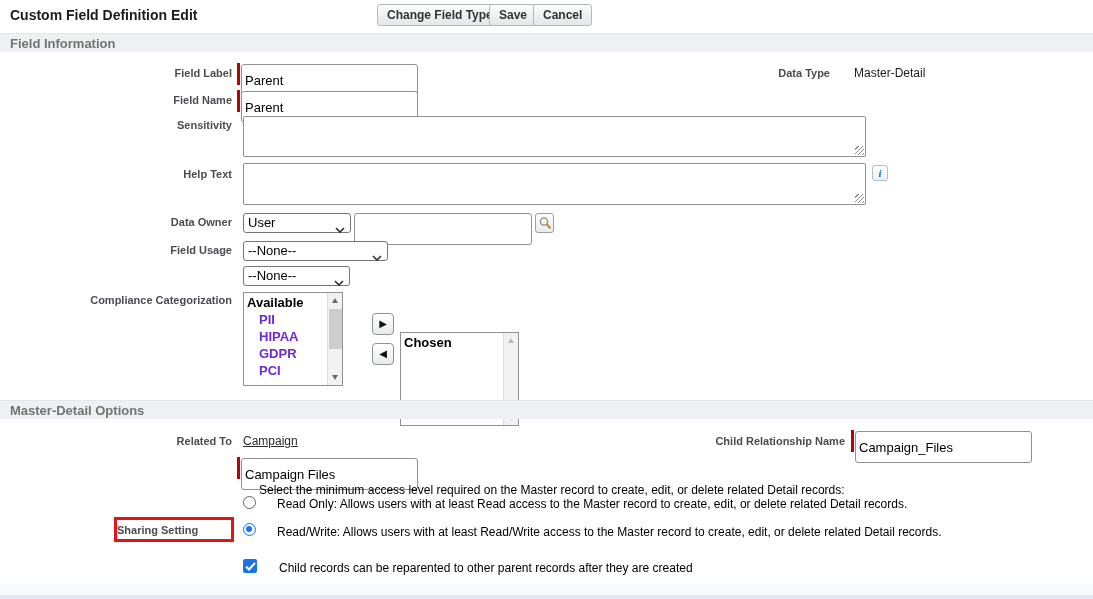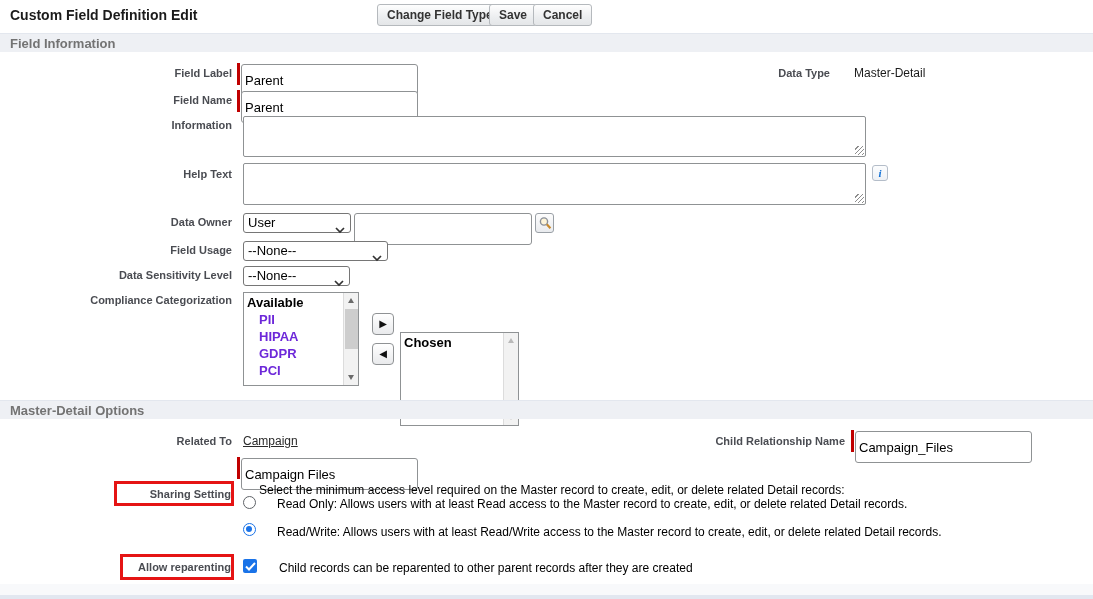--- a/index.html
+++ b/index.html
@@ -37,39 +37,39 @@
 
   .lookup-btn { position:absolute; width:19px; height:20px; border:1px solid #9aa0a6; border-radius:3px;
     background:linear-gradient(#fdfdfd,#e9ebee); cursor:pointer; }
   .lookup-btn svg { position:absolute; left:2px; top:2px; }
 
   .info-btn { position:absolute; width:16px; height:16px; border:1px solid #b4bdc9; border-radius:3px;
     background:linear-gradient(#fcfdfe,#eef1f5); font-family:"Liberation Serif","DejaVu Serif",serif;
     font-style:italic; font-weight:bold; font-size:11px; color:#1170d6; text-align:center; line-height:14px; cursor:pointer; }
 
   
-  .listbox { position:absolute; width:116px; height:94px; border:1px solid #8f9294; background:#fff; overflow:hidden; }
+  .listbox { position:absolute; width:100px; height:94px; border:1px solid #8f9294; background:#fff; overflow:hidden; }
   .lb-head { font-size:13px; font-weight:bold; color:#000; padding:1px 0 0 3px; line-height:17px; }
   .lb-item { font-size:13px; color:#6d28d9; padding-left:15px; line-height:17px;font-weight:bold; }
   .sb { position:absolute; top:0; right:0; bottom:0; width:15px; background:#f2f2f2; border-left:1px solid #dcdcdc; }
   .sb-btn { position:absolute; left:0; width:15px; height:15px; background:#f2f2f2; }
   .sb-up { top:0; } .sb-dn { bottom:0; }
   .tri-up { position:absolute; left:4px; top:5px; width:0; height:0; border-left:3.5px solid transparent;
     border-right:3.5px solid transparent; border-bottom:5px solid #6b6b6b; }
   .tri-dn { position:absolute; left:4px; top:5px; width:0; height:0; border-left:3.5px solid transparent;
     border-right:3.5px solid transparent; border-top:5px solid #6b6b6b; }
   .dim .tri-up { border-bottom-color:#b9b9b9; } .dim .tri-dn { border-top-color:#b9b9b9; }
   .sb-thumb { position:absolute; left:1px; width:13px; background:#cdcdcd; }
   .movebtn { position:absolute; width:22px; height:22px; border:1px solid #8f9294; border-radius:4px;
     background:linear-gradient(#fff,#e9eaec); font-size:10px; color:#111; text-align:center; line-height:20px; cursor:pointer; }
 
   .link { position:absolute; font-size:12px; color:#2a2a2a; text-decoration:underline; cursor:pointer; }
 
   
-  .annot { position:absolute; border:3px solid #e51414; display:flex; align-items:center; justify-content:flex-end; }
+  .annot { position:absolute; border:3px solid #e51414; display:flex; align-items:center; justify-content:flex-start;margin-top:36px; }
   .annot span { font-size:11px; font-weight:bold; color:#4a4c52; }
 
   .body-txt { position:absolute; font-size:12px; color:#000000; line-height:14px;margin-left:16px; }
 
   .radio { position:absolute; width:13px; height:13px; border:1.5px solid #5f6368; border-radius:50%; background:#fff; }
   .radio.checked { border:1.5px solid #1a73e8; }
   .radio.checked::after { content:""; position:absolute; left:2px; top:2px; width:6px; height:6px;
     border-radius:50%; background:#1a73e8; }
 
   .checkbox { position:absolute; width:14px; height:14px; background:#1a73e8; border-radius:2px; }
@@ -93,21 +93,21 @@
   <div class="reqbar" style="left:237px; top:63px;"></div>
   <input class="txt" style="left: 241px; top: 64px; width: 177px;" value="Parent">
 
   <div class="lbl" style="left:690px; width:140px; top:67px;">Data Type</div>
   <div class="val" style="left:854px; top:66px;">Master-Detail</div>
 
   <div class="lbl" style="top:94px;">Field Name</div>
   <div class="reqbar" style="left:237px; top:90px;"></div>
   <input class="txt" style="left: 241px; top: 91px; width: 177px;" value="Parent">
 
-  <div class="lbl" style="top:119px;">Information</div>
+  <div class="lbl" style="top:119px;">Sensitivity</div>
   <textarea class="ta" style="left: 243px; top: 116px; width: 623px; height: 41px;"></textarea>
   <span class="grip" style="left:855px; top:146px;"></span>
 
   <div class="lbl" style="top:168px;">Help Text</div>
   <textarea class="ta" style="left: 243px; top: 163px; width: 623px; height: 42px;"></textarea>
   <span class="grip" style="left:855px; top:194px;"></span>
   <div class="info-btn" style="left:872px; top:165px;">i</div>
 
   <div class="lbl" style="top:216px;">Data Owner</div>
   <div class="sel" style="left:243px; top:213px; width:108px;">
@@ -125,21 +125,20 @@
   </div>
 
   <div class="lbl" style="top:244px;">Field Usage</div>
   <div class="sel" style="left:243px; top:241px; width:145px;">
     <span>--None--</span>
     <span class="chev"><svg width="10" height="7">
           <polyline points="1,1 5,5 9,1" stroke="#333" stroke-width="1.7" fill="none"></polyline>
         </svg></span>
   </div>
 
-  <div class="lbl" style="top:269px;">Data Sensitivity Level</div>
   <div class="sel" style="left:243px; top:266px; width:107px;">
     <span>--None--</span>
     <span class="chev"><svg width="10" height="7">
           <polyline points="1,1 5,5 9,1" stroke="#333" stroke-width="1.7" fill="none"></polyline>
         </svg></span>
   </div>
 
   <div class="lbl" style="top:294px;">Compliance Categorization</div>
 
   <div class="listbox" style="left:243px; top:292px;">

